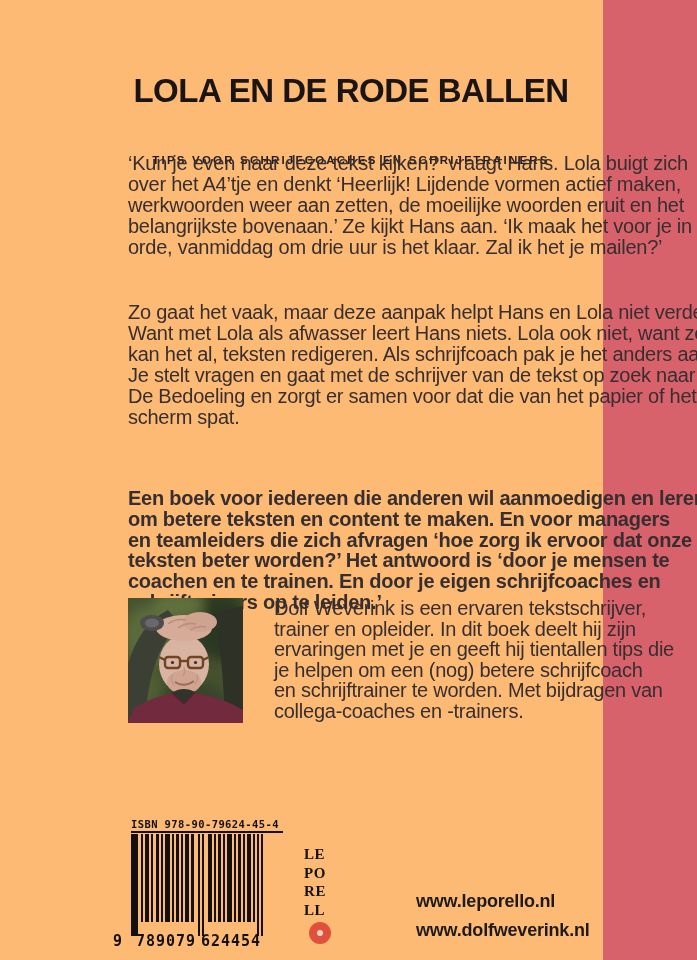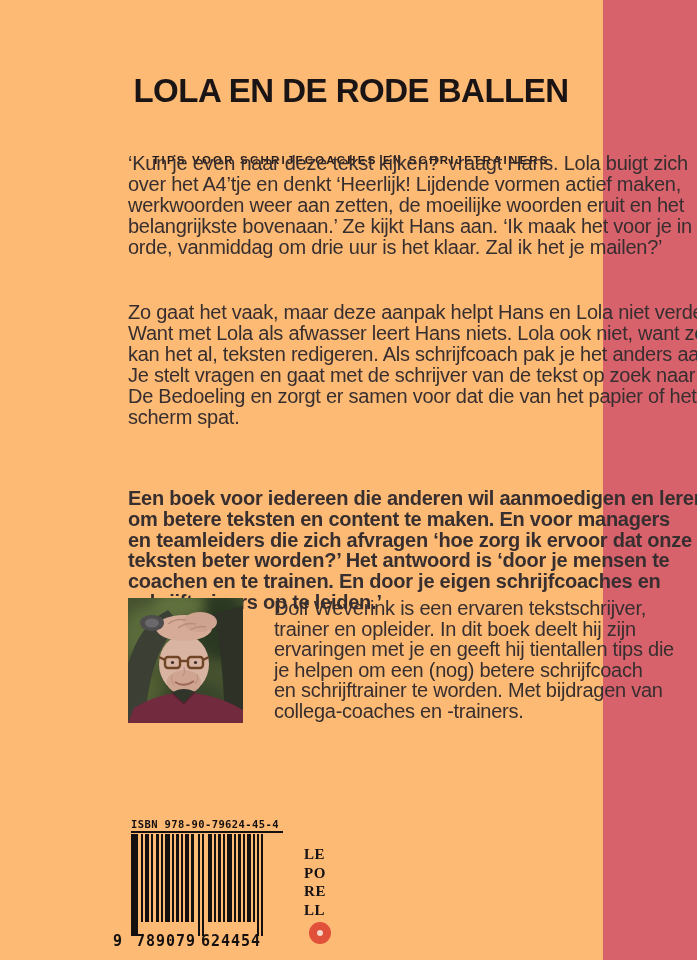--- a/index.html
+++ b/index.html
@@ -197,13 +197,17 @@
   </div>
 
   <div class="logo">
     <span class="logo-line">LE</span>
     <span class="logo-line">PO</span>
     <span class="logo-line">RE</span>
     <span class="logo-line">LL</span>
     <div class="logo-dot"></div>
   </div>
 
+  <div class="urls">
+    <span class="url-line">www.leporello.nl</span>
+    <span class="url-line">www.dolfweverink.nl</span>
+  </div>
 </div>
 
 </body></html>

